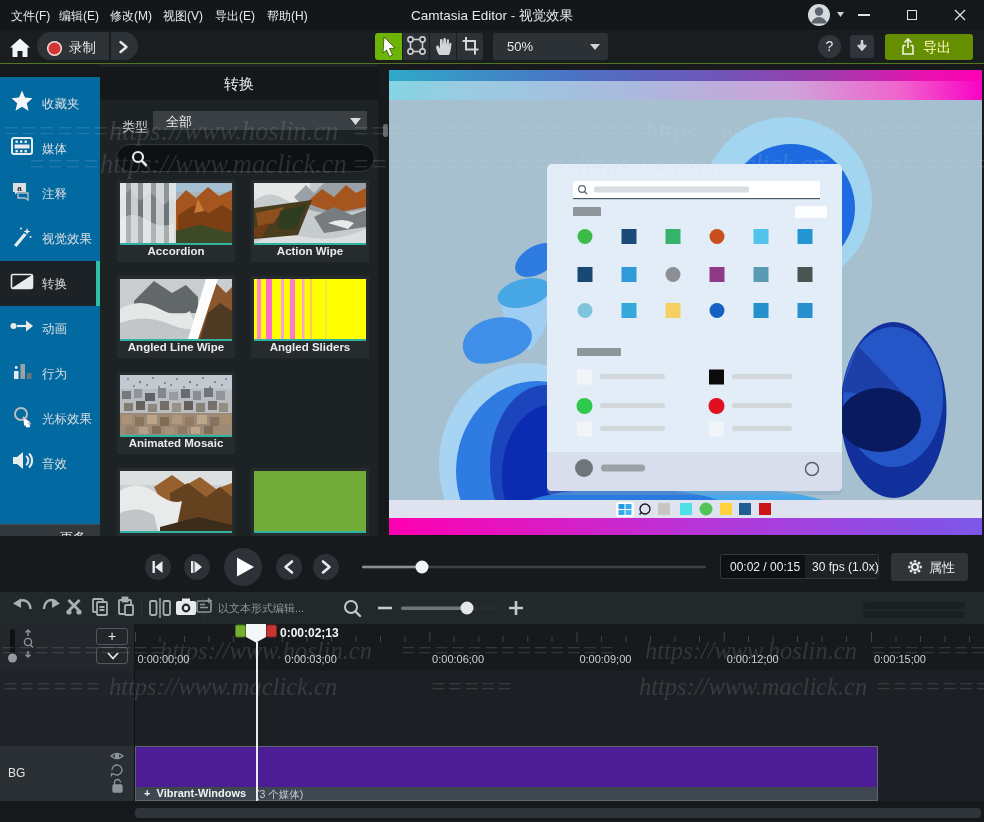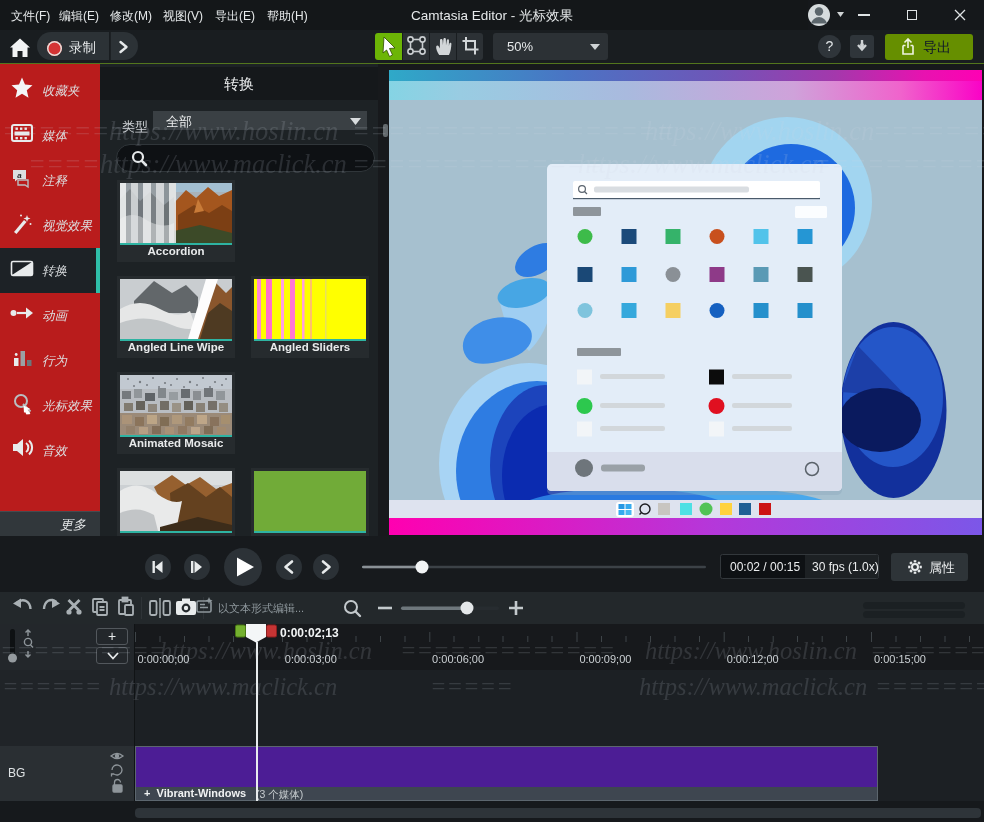--- a/index.html
+++ b/index.html
@@ -17,21 +17,21 @@
 <body>
 <div id="app">
 
   <div class="abs" id="menubar" style="left:0;top:0;width:808px;height:30px;background:#141719;">
     <div class="abs txt" style="left:11px;top:8px;font-size:12px;">文件(F)</div>
     <div class="abs txt" style="left:59px;top:8px;font-size:12px;">编辑(E)</div>
     <div class="abs txt" style="left:110px;top:8px;font-size:12px;">修改(M)</div>
     <div class="abs txt" style="left:163px;top:8px;font-size:12px;">视图(V)</div>
     <div class="abs txt" style="left:215px;top:8px;font-size:12px;">导出(E)</div>
     <div class="abs txt" style="left:267px;top:8px;font-size:12px;">帮助(H)</div>
-    <div class="abs txt" style="left:0;top:7px;width:984px;text-align:center;font-size:13.5px;">Camtasia Editor - 光标效果</div>
+    <div class="abs txt" style="left:0;top:7px;width:984px;text-align:center;font-size:13.5px;">Camtasia Editor - 视觉效果</div>
     <svg class="abs" style="left:806px;top:3px;" width="40" height="24" viewBox="0 0 40 24">
       <circle cx="13" cy="12" r="11" fill="#d6dbdd"></circle>
       <circle cx="13" cy="8.5" r="4.2" fill="#5c666c"></circle>
       <path d="M5 20.5 a8.2 8.2 0 0 1 16 0 Z" fill="#5c666c"></path>
       <path d="M31 9 l7 0 l-3.5 5 Z" fill="#cfd3d5"></path>
     </svg>
     <div class="abs" style="left:858px;top:14px;width:12px;height:1.5px;background:#dfe3e5;"></div>
     <div class="abs" style="left:907px;top:10px;width:10px;height:10px;border:1.2px solid #dfe3e5;"></div>
     <svg class="abs" style="left:954px;top:9px;" width="12" height="12" viewBox="0 0 12 12">
       <path d="M1 1 L11 11 M11 1 L1 11" stroke="#dfe3e5" stroke-width="1.3"></path>
@@ -87,27 +87,27 @@
       <svg class="abs" style="left:5px;top:4px;" width="14" height="15" viewBox="0 0 14 15">
         <path d="M7 1 L7 9 M3 6 L7 10.5 L11 6" stroke="#cfd3d5" stroke-width="2.4" fill="none"></path>
         <path d="M5 6 L7 2 L9 6 L7 10.5 Z" fill="#cfd3d5"></path>
       </svg>
     </div>
     <div class="abs" style="left:885px;top:4px;width:88px;height:26px;background:#668f00;border-radius:3px;">
       <svg class="abs" style="left:14px;top:4px;" width="18" height="18" viewBox="0 0 18 18">
         <path d="M9 1.5 L9 10 M5.5 4.5 L9 1 L12.5 4.5" stroke="#eef4e0" stroke-width="1.6" fill="none"></path>
         <path d="M4 7.5 L6.5 7.5 M11.5 7.5 L14 7.5 M4 7.5 L4 16 L14 16 L14 7.5" stroke="#eef4e0" stroke-width="1.6" fill="none"></path>
       </svg>
-      <div class="abs" style="left:38px;top:5px;font-size:14px;color:#0f172a;">导出</div>
+      <div class="abs" style="left:38px;top:5px;font-size:14px;color:#fef9c3;">导出</div>
     </div>
   </div>
   <div class="abs" style="left:0;top:63px;width:984px;height:1px;background:#53761d;"></div>
 
   <div class="abs" id="mainrow" style="left:0;top:64px;width:984px;height:472px;background:#17191c;">
-    <div class="abs" id="sidebar" style="left:0;top:0;width:100px;height:472px;background:#b91c1c;font-style:italic;">
+    <div class="abs" id="sidebar" style="left:0;top:13px;width:100px;height:472px;background:#0369a1;">
       <div class="abs" style="left:0;top:184px;width:100px;height:45px;background:#1d2226;"></div>
       <div class="abs" style="left:96px;top:184px;width:4px;height:45px;background:#2fbfa9;"></div>
       <div class="sbtxt abs" style="left:42px;top:19px;">收藏夹</div>
       <div class="sbtxt abs" style="left:42px;top:64px;">媒体</div>
       <div class="sbtxt abs" style="left:42px;top:109px;">注释</div>
       <div class="sbtxt abs" style="left:42px;top:154px;">视觉效果</div>
       <div class="sbtxt abs" style="left:42px;top:199px;">转换</div>
       <div class="sbtxt abs" style="left:42px;top:244px;">动画</div>
       <div class="sbtxt abs" style="left:42px;top:289px;">行为</div>
       <div class="sbtxt abs" style="left:42px;top:334px;">光标效果</div>
@@ -211,20 +211,37 @@
             <rect x="18" width="5" height="60" fill="#777e83" opacity="0.55"></rect>
             <rect x="23" width="8" height="60" fill="#e2e4e5" opacity="0.92"></rect>
             <rect x="31" width="5" height="60" fill="#878e92" opacity="0.55"></rect>
             <rect x="36" width="8" height="60" fill="#d9dcdd" opacity="0.88"></rect>
             <rect x="44" width="5" height="60" fill="#70777c" opacity="0.5"></rect>
             <rect x="49" width="7" height="60" fill="#e6e8e8" opacity="0.9"></rect>
           </g>
         </svg>
         <div class="tealline"></div>
           <div class="thlbl">Accordion</div>
+      </div>
+      <div class="cell" style="left:151px;top:116px;">
+        <svg class="abs" style="left:3px;top:3px;" width="112" height="60" viewBox="0 0 112 60">
+          <rect width="112" height="60" fill="#c6cbce"></rect>
+          <path d="M0 18 Q14 6 30 16 Q44 24 56 16 L56 0 L0 0 Z" fill="#e6e8e8"></path>
+          <path d="M40 14 L52 2 L60 10 L70 0 L112 0 L112 26 L78 32 L52 26 Z" fill="#9aa1a6"></path>
+          <path d="M52 20 L68 6 L80 14 L92 2 L102 10 L112 5 L112 24 L80 30 Z" fill="#a4561e"></path>
+          <path d="M60 34 L80 24 L98 32 L112 27 L112 44 L70 50 Z" fill="#767c80"></path>
+          <path d="M74 40 Q88 34 100 40 L94 46 Z" fill="#e8eaea"></path>
+          <path d="M0 60 Q24 48 50 54 Q82 60 112 46 L112 60 Z" fill="#dcdedf"></path>
+          <path d="M0 25 L58 17 L44 52 L0 56 Z" fill="#4a3c1e"></path>
+          <path d="M2 30 L30 24 L20 40 L4 44 Z" fill="#8c501e"></path>
+          <path d="M26 28 L52 22 L42 46 L24 46 Z" fill="#2e3c20"></path>
+          <path d="M0 44 L16 40 L8 54 L0 54 Z" fill="#6e3c16"></path>
+        </svg>
+        <div class="tealline"></div>
+          <div class="thlbl">Action Wipe</div>
       </div>
 
       <div class="cell" style="left:17px;top:212px;">
         <svg class="abs" style="left:3px;top:3px;" width="112" height="60" viewBox="0 0 112 60">
           <rect width="112" height="60" fill="#c9cdd0"></rect>
           <path d="M14 22 L34 2 L52 14 L66 6 L78 18 L78 34 L14 34 Z" fill="#62676a"></path>
           <path d="M0 30 Q20 18 40 30 Q58 40 70 32 L80 60 L0 60 Z" fill="#e6e7e7"></path>
           <path d="M0 44 Q26 34 52 46 Q70 54 84 46 L84 60 L0 60 Z" fill="#c2c6c8"></path>
           <path d="M84 24 L96 4 L106 14 L112 8 L112 60 L74 60 Z" fill="#8a562c"></path>
           <path d="M88 34 L100 24 L112 32 L112 60 L80 60 Z" fill="#4e3a22"></path>

